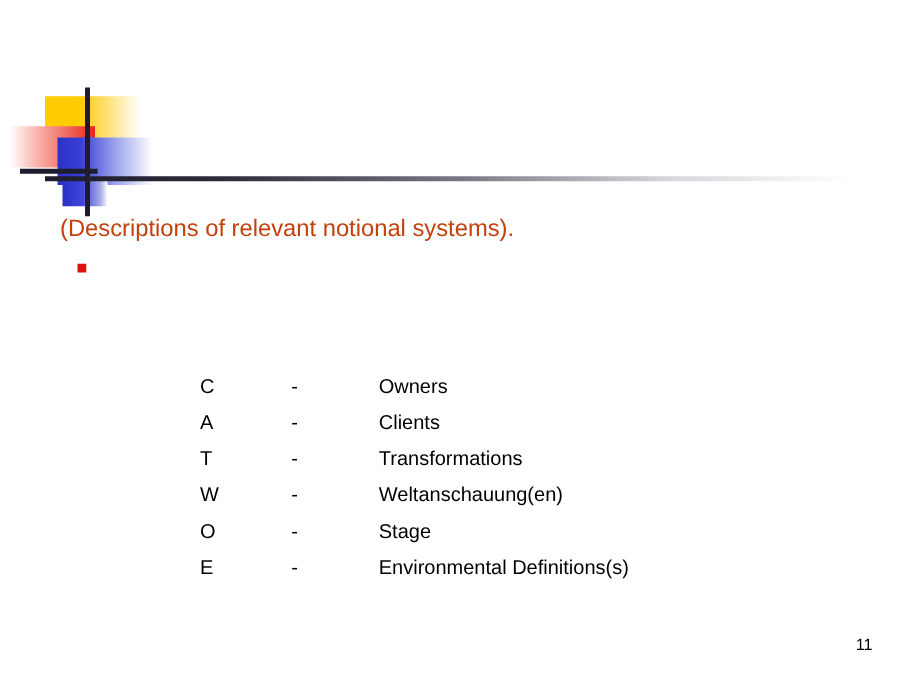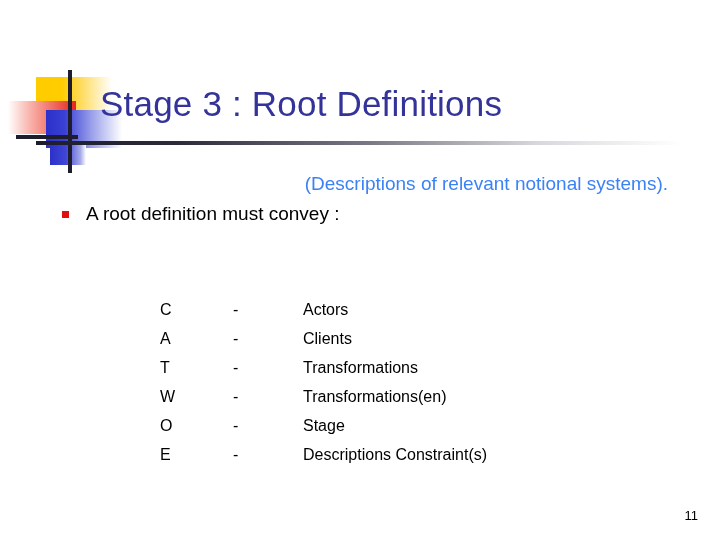--- a/index.html
+++ b/index.html
@@ -114,23 +114,22 @@
   #body-block {
     position: absolute;
     left: 48px;
     top: 170px;
     width: 620px;
     color: #000000;
   }
   .lead-line {
     font-size: 19px;
     line-height: 27px;
-    color: #3b82f6;
+    color: #c2410c;
     margin: 0 0 3px 0;
-    text-align: right;
   }
   ul.bullets {
     list-style: none;
     margin: 0;
     padding: 0;
   }
   ul.bullets > li {
     position: relative;
     padding-left: 38px;
     font-size: 19px;
@@ -186,65 +185,63 @@
 
   <div id="logo-mark">
     <div class="sq sq-yellow"></div>
     <div class="sq sq-red"></div>
     <div class="sq sq-blue"></div>
     <div class="sq sq-blue-small"></div>
     <div class="sq bar-v"></div>
     <div class="sq bar-h-short"></div>
   </div>
 
-  <div id="title">Stage 3 : Root Definitions</div>
 
   <div id="title-rule"></div>
 
   <div id="body-block">
     <p class="lead-line">(Descriptions of relevant notional systems).</p>
 
     <ul class="bullets">
       <li>
         <span class="bullet-sq"></span>
-        <span>A root definition must convey :</span>
       </li>
     </ul>
   </div>
 
   <table id="catwoe">
     <tbody>
       <tr>
         <td class="col-letter">C</td>
         <td class="col-dash">-</td>
-        <td class="col-desc">Actors</td>
+        <td class="col-desc">Owners</td>
       </tr>
       <tr>
         <td class="col-letter">A</td>
         <td class="col-dash">-</td>
         <td class="col-desc">Clients</td>
       </tr>
       <tr>
         <td class="col-letter">T</td>
         <td class="col-dash">-</td>
         <td class="col-desc">Transformations</td>
       </tr>
       <tr>
         <td class="col-letter">W</td>
         <td class="col-dash">-</td>
-        <td class="col-desc">Transformations(en)</td>
+        <td class="col-desc">Weltanschauung(en)</td>
       </tr>
       <tr>
         <td class="col-letter">O</td>
         <td class="col-dash">-</td>
         <td class="col-desc">Stage</td>
       </tr>
       <tr>
         <td class="col-letter">E</td>
         <td class="col-dash">-</td>
-        <td class="col-desc">Descriptions Constraint(s)</td>
+        <td class="col-desc">Environmental Definitions(s)</td>
       </tr>
     </tbody>
   </table>
 
   <div id="page-number">11</div>
 
 </div>
 
 </body></html>

